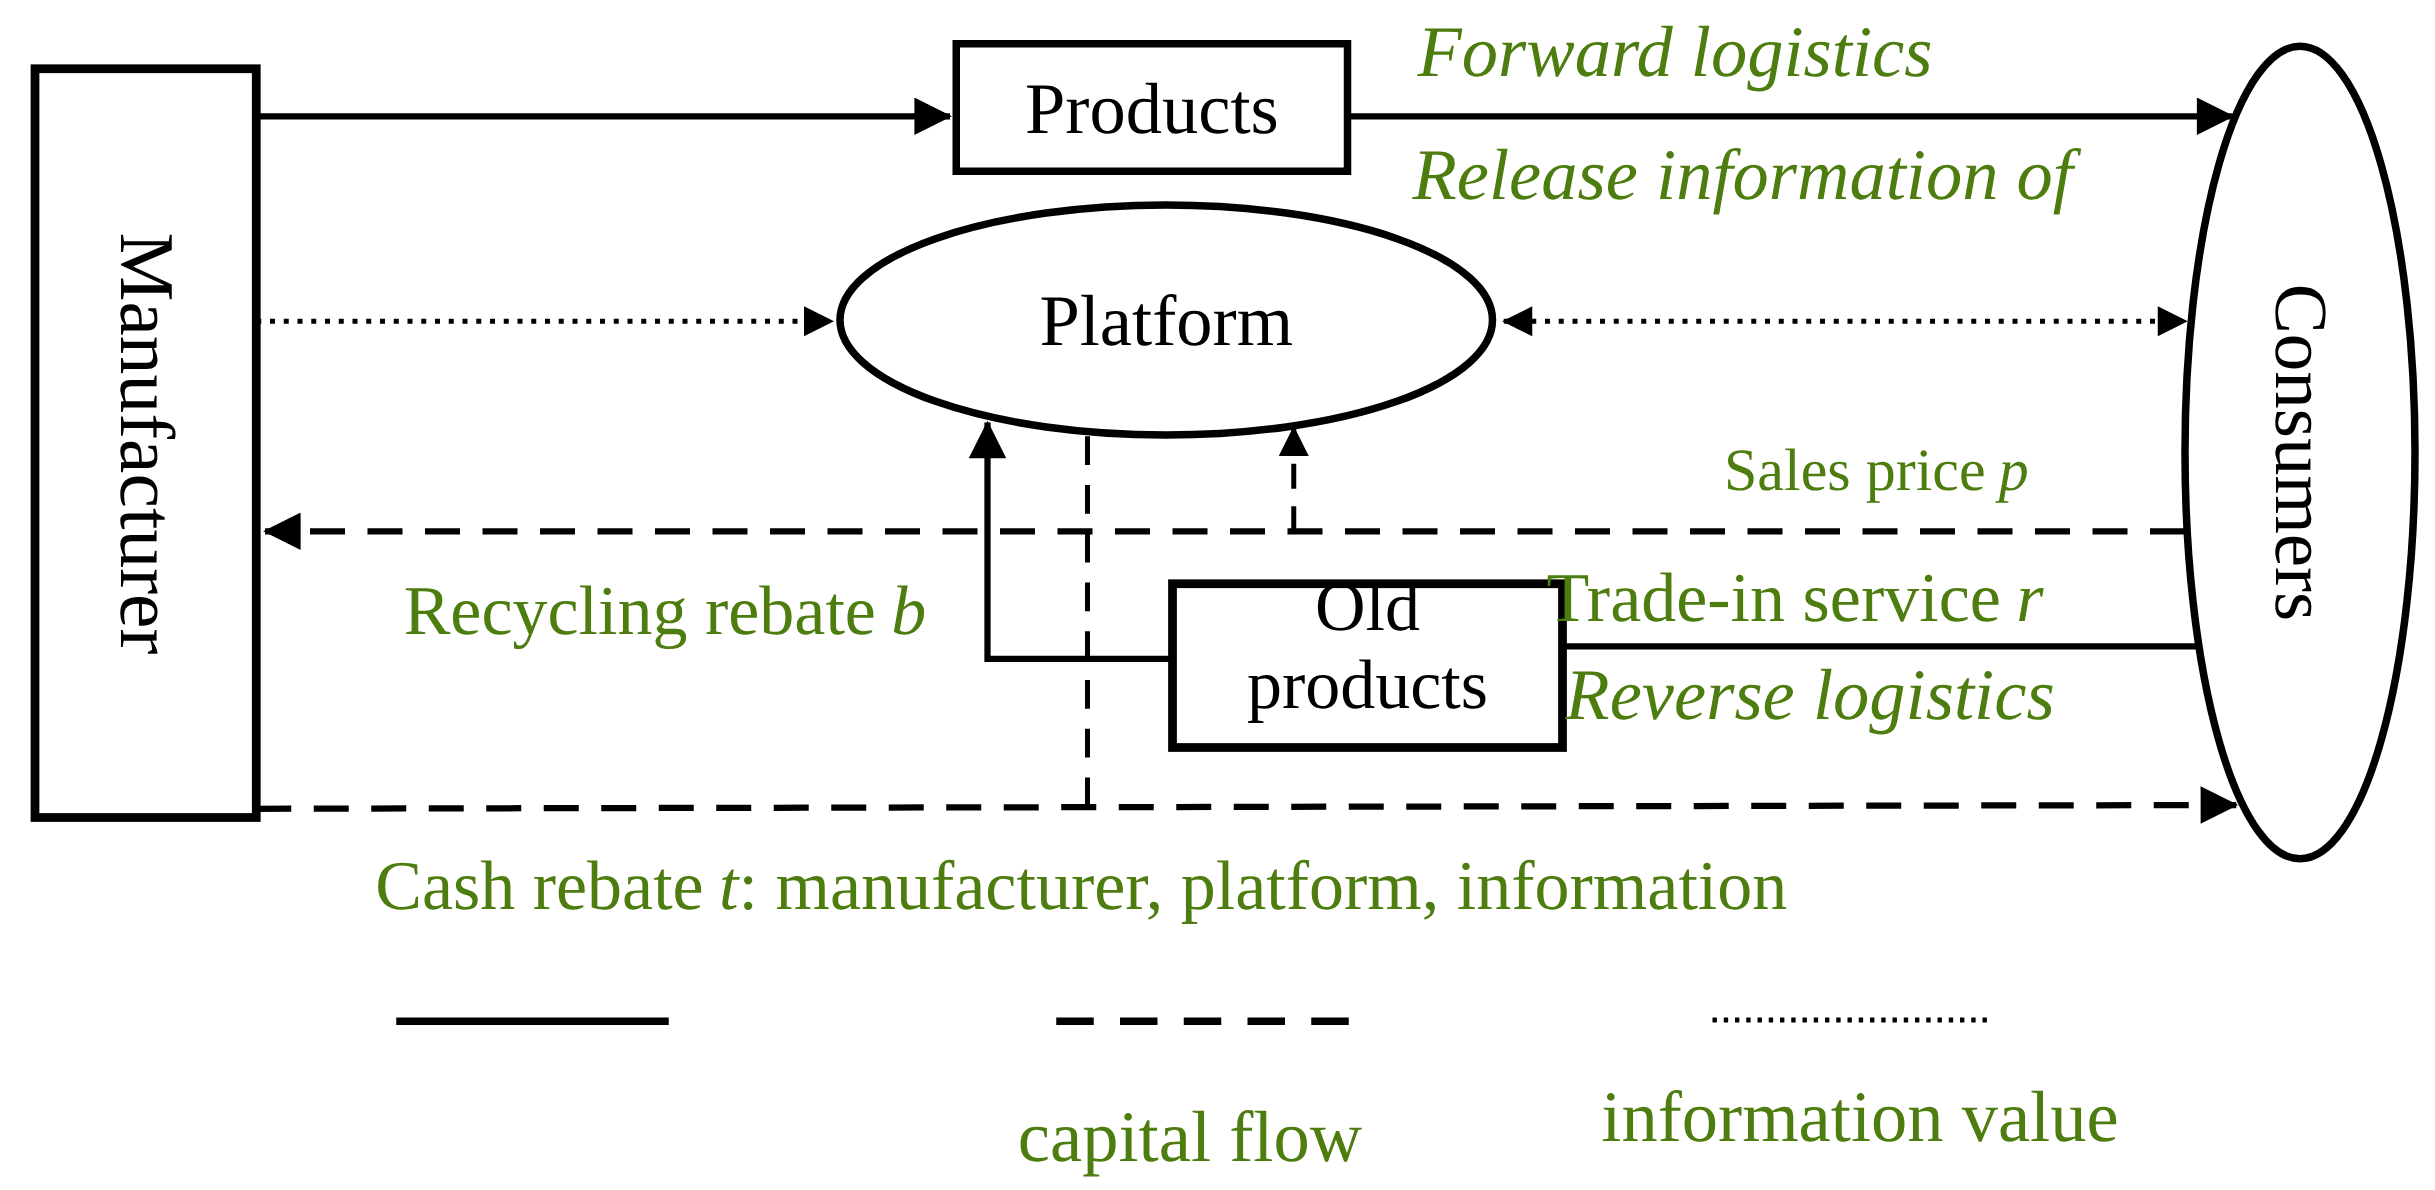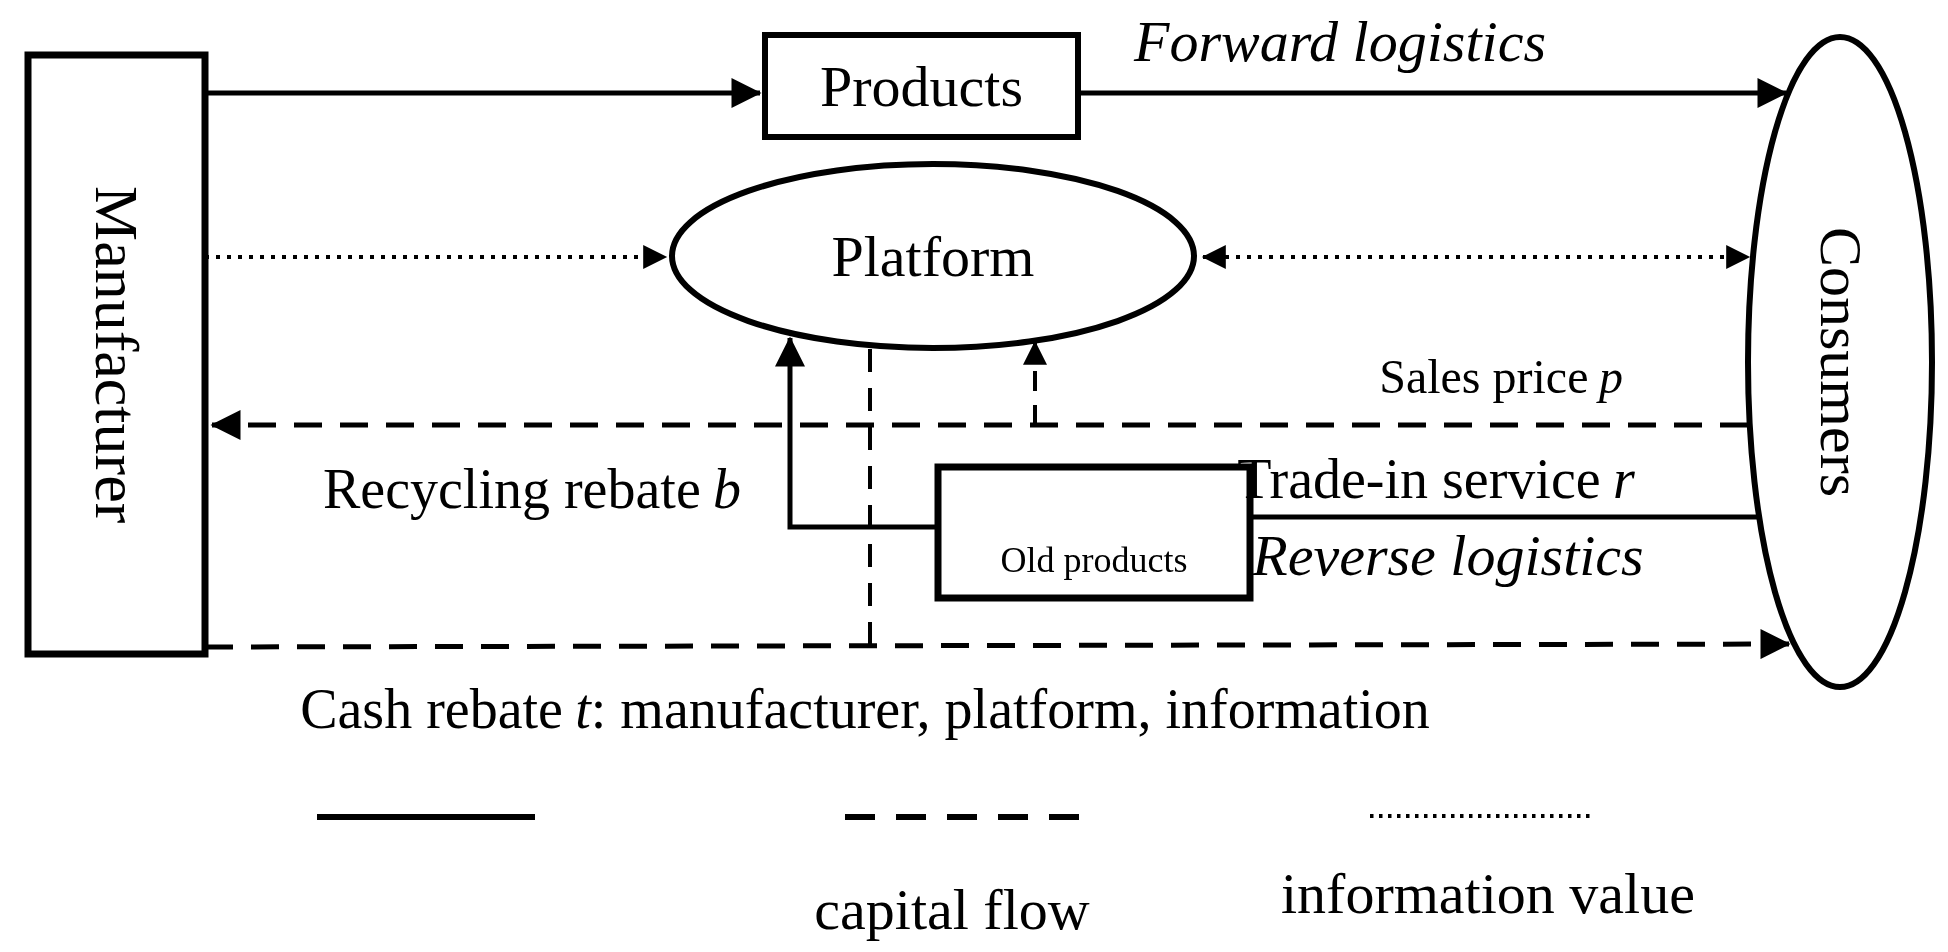--- a/index.html
+++ b/index.html
@@ -1,21 +1,21 @@
 <!DOCTYPE html>
 <html><head>
 <meta charset="utf-8">
 <style>
   html,body{margin:0;padding:0;background:#ffffff;}
   .stage{
     position:relative;width:1948px;height:952px;background:#ffffff;overflow:hidden;
     font-family:"Liberation Serif","DejaVu Serif",serif;color:#000;
   }
   .stage svg{position:absolute;left:0;top:0;}
-  .lbl{position:absolute;line-height:1.05;white-space:nowrap;text-align:center;color:#000000;}
+  .lbl{position:absolute;line-height:1.05;white-space:nowrap;text-align:center;color:#4d7c0f;}
   .it{font-style:italic;}
   .vsp{margin-left:0.22em;font-style:italic;}
   .node-lbl{position:absolute;display:flex;align-items:center;justify-content:center;text-align:center;}
   .vtext{writing-mode:vertical-rl;text-orientation:mixed;}
   .wrap2{white-space:normal;line-height:1.1;}
 </style>
 </head>
 <body>
 
 <div class="stage">
@@ -52,28 +52,29 @@
   </svg>
 
   <div class="node-lbl" style="left:28px;top:55px;width:177px;height:599px;font-size:62px;">
     <span class="vtext">Manufacturer</span>
   </div>
 
   <div class="node-lbl" style="left:765px;top:35px;width:313px;height:102px;font-size:58px;">Products</div>
 
   <div class="node-lbl" style="left:672px;top:164px;width:522px;height:184px;font-size:58px;">Platform</div>
 
-  <div class="node-lbl wrap2" style="left:974px;top:495px;width:240px;height:131px;font-size:36px;">Old products</div>
+  <div class="node-lbl wrap2" style="left:974px;top:452px;width:240px;height:131px;font-size:56px;">Old products</div>
 
   <div class="node-lbl" style="left:1748px;top:37px;width:184px;height:650px;font-size:60px;">
     <span class="vtext">Consumers</span>
   </div>
 
   <div class="lbl it" style="left:1110px;top:12px;width:460px;font-size:58px;">Forward logistics</div>
 
+  <div class="lbl it" style="left:1130px;top:110px;width:460px;font-size:58px;">Release information of</div>
 
   <div class="lbl" style="left:1183px;top:352px;width:440px;font-size:48px;text-align:right;">
     <span>Sales price</span><span class="vsp">p</span>
   </div>
 
   <div class="lbl" style="left:1216px;top:450px;width:440px;font-size:56px;">
     <span>Trade-in service</span><span class="vsp">r</span>
   </div>
 
   <div class="lbl it" style="left:1228px;top:526px;width:440px;font-size:58px;">Reverse logistics</div>

